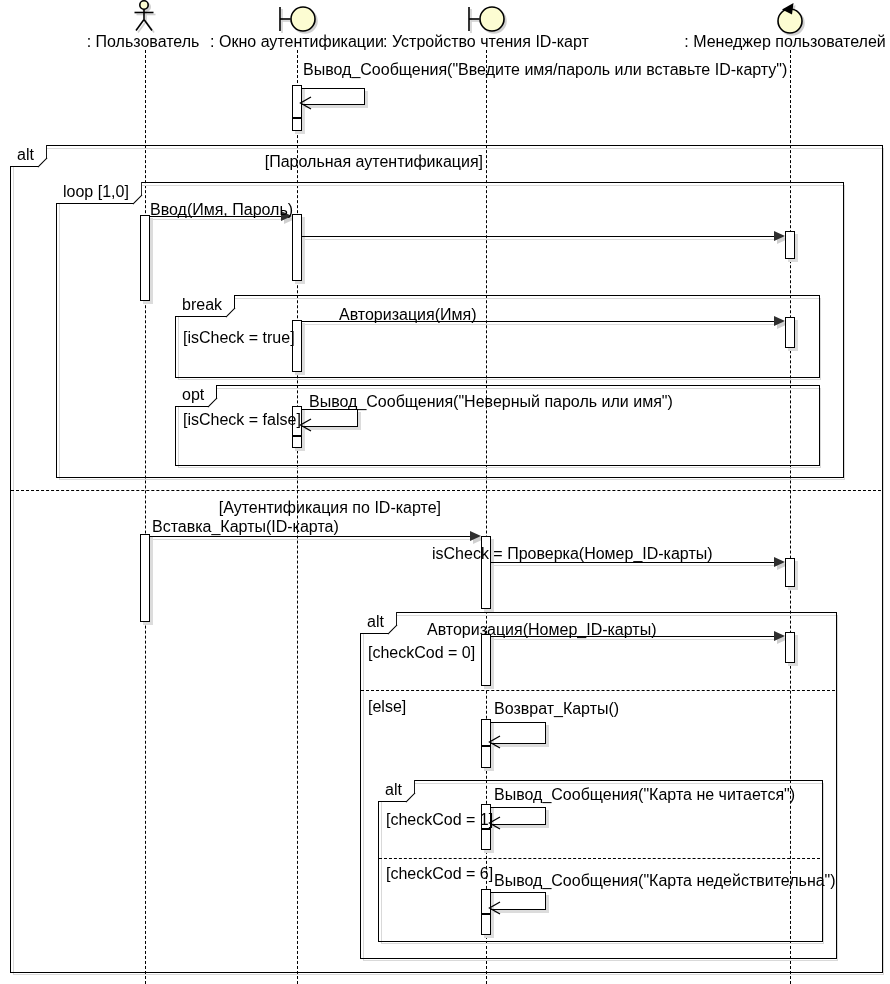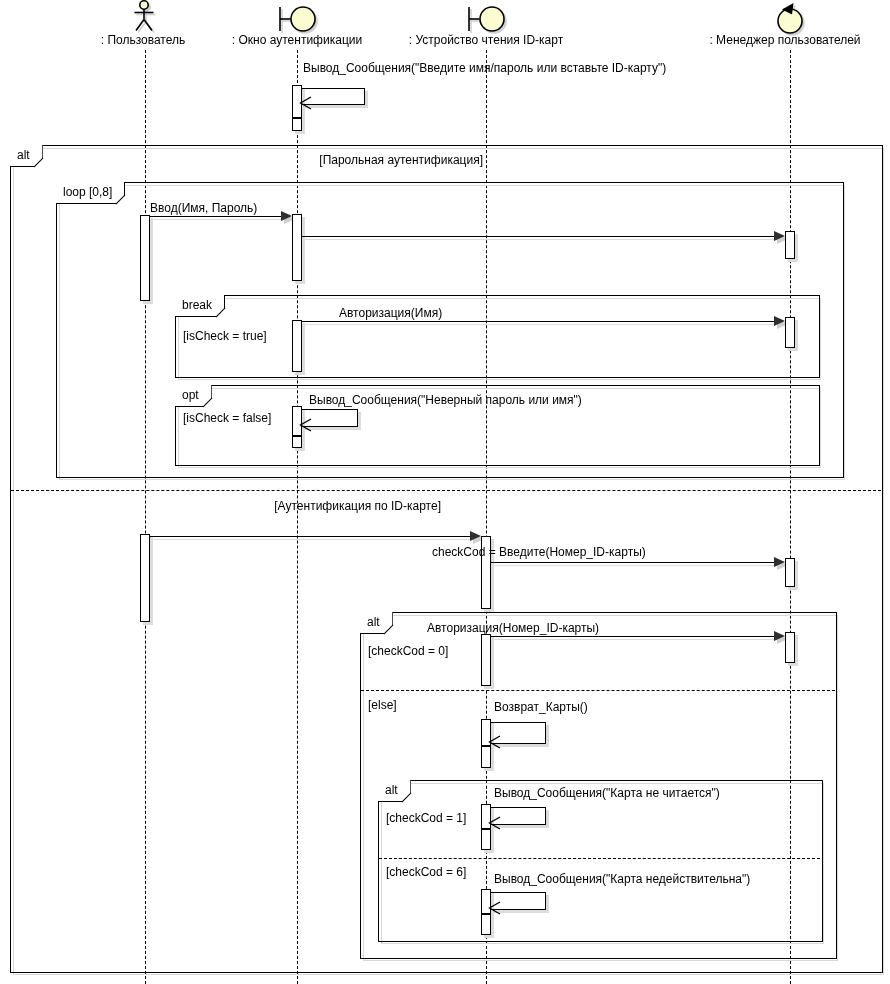--- a/index.html
+++ b/index.html
@@ -1,17 +1,17 @@
 <!DOCTYPE html>
 <html><head>
 <meta charset="utf-8">
 <style>
   html,body { margin:0; padding:0; background:#fff; }
   #canvas { position:relative; width:886px; height:984px; background:#ffffff;
-            font-family:"Liberation Sans", sans-serif; font-size:12px; color:#000;
+            font-family:"Liberation Sans", sans-serif; font-size:16px; color:#000;
             overflow:hidden; }
   .ll   { position:absolute; top:50px; height:934px; width:0; border-left:1px dashed #000; z-index:1; }
   .head { position:absolute; z-index:2; filter:drop-shadow(2px 2px 0 #d0d0d0); }
   .hlabel { position:absolute; top:33px; text-align:center; white-space:nowrap; z-index:2; }
   .fragsh { position:absolute; border:1px solid #d9d9d9; z-index:3; background:transparent; }
   .frag { position:absolute; border:1px solid #000; z-index:4; background:transparent; }
   .sep  { position:absolute; height:0; border-top:1px dashed #000; z-index:4; }
   .op   { position:absolute; z-index:9; }
   .op-box { display:inline-block; background:#fff; border-right:1px solid #000; border-bottom:1px solid #000;
             padding:3px 12px 4px 7px; line-height:14px; white-space:nowrap;
@@ -81,21 +81,21 @@
   <div class="frag" style="left:175px;top:295px;width:643px;height:81px"></div>
   <div class="frag" style="left:175px;top:385px;width:643px;height:79px"></div>
   <div class="frag" style="left:360px;top:612px;width:475px;height:345px"></div>
   <div class="frag" style="left:378px;top:780px;width:443px;height:160px"></div>
 
   <div class="sep" style="left:11px;top:490px;width:870px"></div>
   <div class="sep" style="left:361px;top:690px;width:474px"></div>
   <div class="sep" style="left:379px;top:858px;width:441px"></div>
 
   <div class="op" style="left:10px;top:145px"><span class="op-box">alt</span></div>
-  <div class="op" style="left:56px;top:182px"><span class="op-box">loop [0,8]</span></div>
+  <div class="op" style="left:56px;top:182px"><span class="op-box">loop [1,0]</span></div>
   <div class="op" style="left:175px;top:295px"><span class="op-box">break</span></div>
   <div class="op" style="left:175px;top:385px"><span class="op-box">opt</span></div>
   <div class="op" style="left:360px;top:612px"><span class="op-box">alt</span></div>
   <div class="op" style="left:378px;top:780px"><span class="op-box">alt</span></div>
 
   <div class="txt tr" style="left:183px;top:153px;width:300px">[Парольная аутентификация]</div>
   <div class="txt tr" style="left:141px;top:499px;width:300px">[Аутентификация по ID-карте]</div>
   <div class="txt" style="left:183px;top:329px">[isCheck = true]</div>
   <div class="txt" style="left:183px;top:411px">[isCheck = false]</div>
   <div class="txt" style="left:368px;top:644px">[checkCod = 0]</div>
@@ -170,19 +170,20 @@
 
   <div class="selfrect" style="left:491px;top:892px;width:54px;height:16px"></div>
   <svg class="chev" style="left:488px;top:901px" width="13" height="14">
       <path d="M12 1 L1.5 7 L12 13" fill="none" stroke="#000" stroke-width="1.3"></path>
     </svg>
 
   <div class="txt" style="left:303px;top:61px">Вывод_Сообщения("Введите имя/пароль или вставьте ID-карту")</div>
   <div class="txt tc" style="left:150px;top:201px;width:140px">Ввод(Имя, Пароль)</div>
   <div class="txt tc" style="left:339px;top:306px;width:400px">Авторизация(Имя)</div>
   <div class="txt" style="left:309px;top:393px">Вывод_Сообщения("Неверный пароль или имя")</div>
-  <div class="txt tc" style="left:432px;top:545px;width:400px">checkCod = Введите(Номер_ID-карты)</div>
+  <div class="txt tc" style="left:152px;top:518px;width:300px">Вставка_Карты(ID-карта)</div>
+  <div class="txt tc" style="left:432px;top:545px;width:400px">isCheck = Проверка(Номер_ID-карты)</div>
   <div class="txt tc" style="left:427px;top:621px;width:400px">Авторизация(Номер_ID-карты)</div>
   <div class="txt" style="left:494px;top:700px">Возврат_Карты()</div>
   <div class="txt" style="left:494px;top:786px">Вывод_Сообщения("Карта не читается")</div>
   <div class="txt" style="left:494px;top:872px">Вывод_Сообщения("Карта недействительна")</div>
 
 </div>
 
 </body></html>

